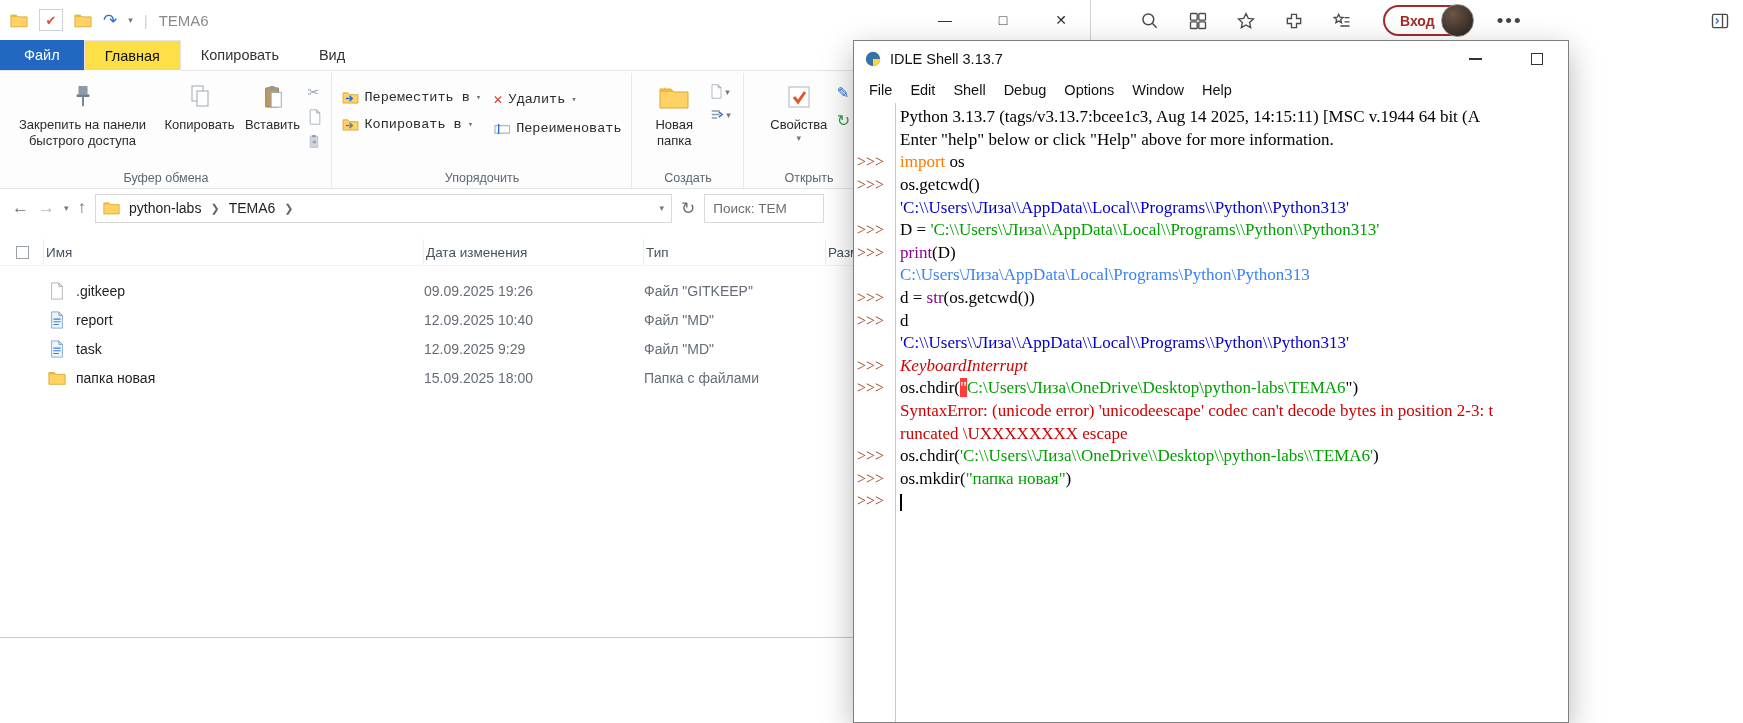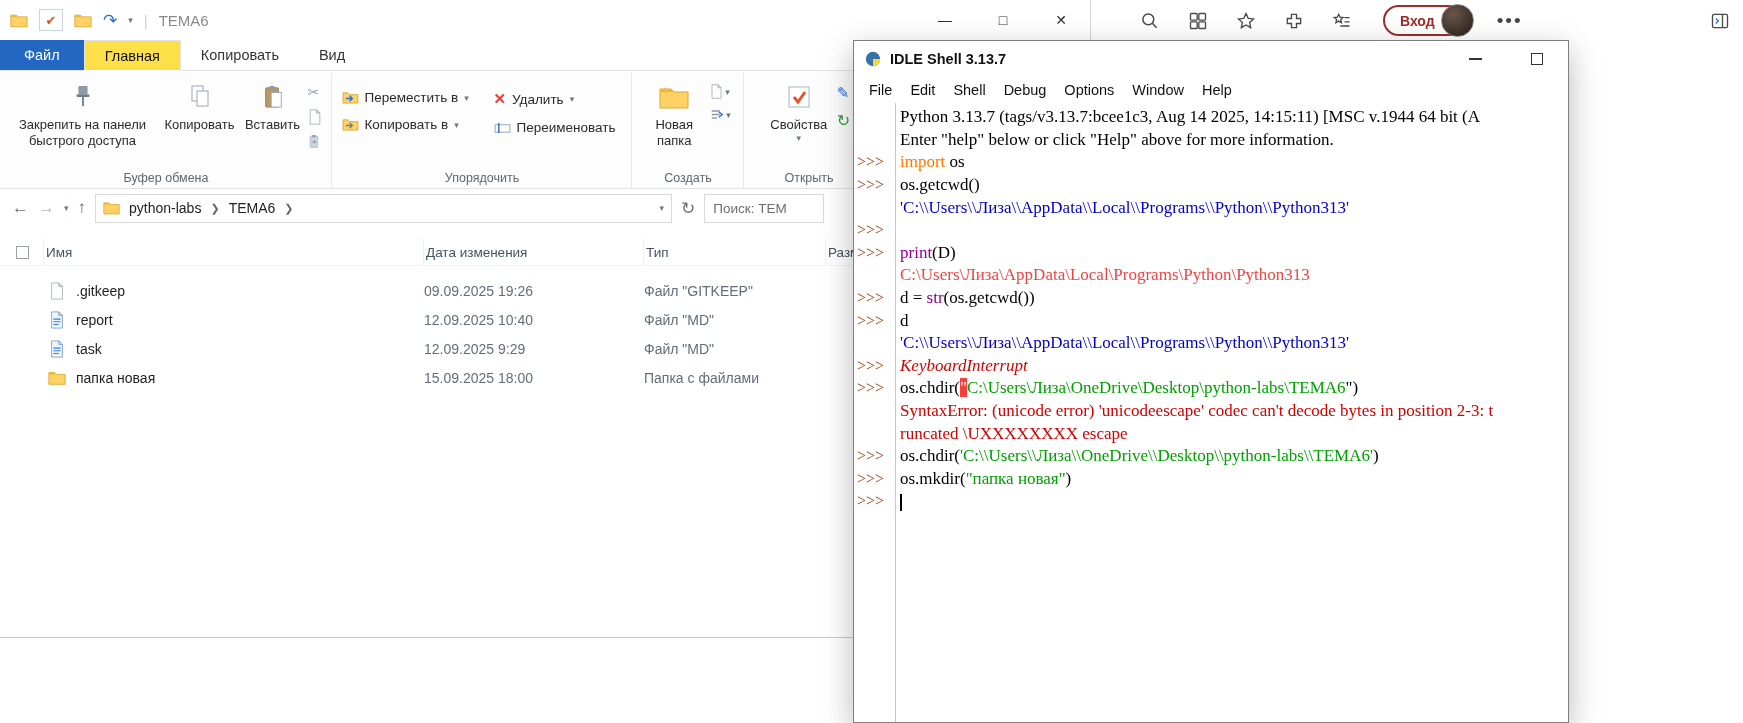--- a/index.html
+++ b/index.html
@@ -32,21 +32,21 @@
 .tab-active{background:#fde047;border:1px solid #e3e3e3;border-bottom:1px solid #fdfdfd;margin-bottom:-1px;color:#111;}
 
 .ex-ribbon{height:118px;background:#fdfdfd;border-bottom:1px solid #e3e3e3;display:flex;padding-top:2px;}
 .rgroup{position:relative;display:flex;justify-content:center;padding:2px 4px 20px;border-right:1px solid #e9e9e9;}
 .rgroup-label{position:absolute;bottom:3px;left:1px;right:0;text-align:center;font-size:12.5px;color:#5d6770;}
 .rbody{display:flex;}
 .rbig{display:flex;flex-direction:column;align-items:center;padding:5px 4px 0;text-align:center;font-size:13px;color:#2b2b2b;line-height:1.22;}
 .ricon{height:34px;display:flex;align-items:center;margin-bottom:3px;}
 .rmini-stack{display:flex;flex-direction:column;gap:9px;padding:9px 3px 0;}
 .rmini{display:flex;align-items:center;gap:2px;color:#97a4b1;font-size:14px;}
-.rcol{display:flex;flex-direction:column;gap:12px;padding:15px 6px 0;}
+.rcol{display:flex;flex-direction:column;gap:12px;padding:15px 6px 0;font-family:Liberation Mono, monospace;}
 .rrow{display:flex;align-items:center;gap:6px;font-size:13.5px;color:#2b2b2b;white-space:nowrap;}
 .del-x{color:#e0443f;font-weight:bold;font-size:15px;}
 .edit-pencil{color:#2b6cd4;font-size:15px;}
 .hist-ic{color:#2f9e44;font-size:16px;}
 
 .ex-address{height:38px;display:flex;align-items:center;gap:9px;padding:0 12px;}
 .nav-ic{font-size:17px;color:#6e6e6e;}
 .nav-dim{color:#b5b5b5;}
 .addr-box{width:577px;height:29px;border:1px solid #d9d9d9;display:flex;align-items:center;gap:9px;padding:0 7px;font-size:14px;color:#222;}
 .crumb-sep{color:#666;font-size:11px;}
@@ -66,21 +66,21 @@
 .ex-row{display:flex;height:29px;align-items:center;font-size:14px;color:#1f1f1f;}
 .cell-check{width:44px;}
 .cell-icon{width:30px;display:flex;}
 .cell-icon svg{width:18px;height:18px;margin-left:4px;}
 .cell-name{width:350px;padding-left:2px;}
 .cell-date{width:220px;color:#646d77;}
 .cell-type{width:182px;color:#646d77;}
 
 
 .idle{position:absolute;left:853px;top:40px;width:716px;height:683px;background:#fff;border:1px solid #7f7f7f;box-shadow:0 10px 30px rgba(0,0,0,0.28);z-index:3;display:flex;flex-direction:column;}
-.idle-titlebar{height:35px;display:flex;align-items:center;gap:8px;padding-left:10px;background:#fff;font-weight:bold;}
+.idle-titlebar{height:35px;display:flex;align-items:center;gap:8px;padding-left:10px;background:#fff;}
 .idle-title{font-size:14.5px;color:#111;}
 .idle-controls{margin-left:auto;display:flex;height:100%;}
 .idle-ctrl{width:62px;display:flex;align-items:center;justify-content:center;}
 .ctrl-min{width:13px;height:2px;background:#333;}
 .ctrl-max{width:12px;height:12px;border:1.5px solid #333;}
 .idle-menubar{height:27px;display:flex;align-items:center;padding-left:6px;font-size:14.5px;color:#111;}
 .menu-item{padding:0 9px;}
 .idle-body{flex:1;position:relative;font-family:"Liberation Serif","DejaVu Serif",serif;font-size:17px;overflow:hidden;padding-top:3px;}
 .gutter-line{position:absolute;left:41px;top:0;bottom:0;width:1px;background:#c9c9c9;}
 .idle-line{display:flex;height:22.6px;align-items:center;white-space:pre;}
@@ -439,23 +439,23 @@
     <span class="menu-item">Help</span>
   </div>
   <div class="idle-body">
     <div class="gutter-line"></div>
     <div id="idle-lines">
         <div class="idle-line"><span class="idle-prompt" style="color: rgb(160, 67, 28);"></span><span class="idle-code"><span style="color: rgb(0, 0, 0);">Python 3.13.7 (tags/v3.13.7:bcee1c3, Aug 14 2025, 14:15:11) [MSC v.1944 64 bit (A</span></span></div>
         <div class="idle-line"><span class="idle-prompt" style="color: rgb(160, 67, 28);"></span><span class="idle-code"><span style="color: rgb(0, 0, 0);">Enter "help" below or click "Help" above for more information.</span></span></div>
         <div class="idle-line"><span class="idle-prompt" style="color: rgb(160, 67, 28);">&gt;&gt;&gt;</span><span class="idle-code"><span style="color: rgb(255, 119, 0);">import</span><span style="color: rgb(0, 0, 0);"> os</span></span></div>
         <div class="idle-line"><span class="idle-prompt" style="color: rgb(160, 67, 28);">&gt;&gt;&gt;</span><span class="idle-code"><span style="color: rgb(0, 0, 0);">os.getcwd()</span></span></div>
         <div class="idle-line"><span class="idle-prompt" style="color: rgb(160, 67, 28);"></span><span class="idle-code"><span style="color: rgb(0, 0, 205);">'C:\\Users\\Лиза\\AppData\\Local\\Programs\\Python\\Python313'</span></span></div>
-        <div class="idle-line"><span class="idle-prompt" style="color: rgb(160, 67, 28);">&gt;&gt;&gt;</span></div>
+        <div class="idle-line"><span class="idle-prompt" style="color: rgb(160, 67, 28);">&gt;&gt;&gt;</span><span class="idle-code"><span style="color: rgb(0, 0, 0);">D = </span><span style="color: rgb(0, 160, 0);">'C:\\Users\\Лиза\\AppData\\Local\\Programs\\Python\\Python313'</span></span></div>
         <div class="idle-line"><span class="idle-prompt" style="color: rgb(160, 67, 28);">&gt;&gt;&gt;</span><span class="idle-code"><span style="color: rgb(144, 0, 144);">print</span><span style="color: rgb(0, 0, 0);">(D)</span></span></div>
-        <div class="idle-line"><span class="idle-prompt" style="color: rgb(160, 67, 28);"></span><span class="idle-code"><span style="color: #ef4444;">C:\Users\Лиза\AppData\Local\Programs\Python\Python313</span></span></div>
+        <div class="idle-line"><span class="idle-prompt" style="color: rgb(160, 67, 28);"></span><span class="idle-code"><span style="color: #3b82f6;">C:\Users\Лиза\AppData\Local\Programs\Python\Python313</span></span></div>
         <div class="idle-line"><span class="idle-prompt" style="color: rgb(160, 67, 28);">&gt;&gt;&gt;</span><span class="idle-code"><span style="color: rgb(0, 0, 0);">d = </span><span style="color: rgb(144, 0, 144);">str</span><span style="color: rgb(0, 0, 0);">(os.getcwd())</span></span></div>
         <div class="idle-line"><span class="idle-prompt" style="color: rgb(160, 67, 28);">&gt;&gt;&gt;</span><span class="idle-code"><span style="color: rgb(0, 0, 0);">d</span></span></div>
         <div class="idle-line"><span class="idle-prompt" style="color: rgb(160, 67, 28);"></span><span class="idle-code"><span style="color: rgb(0, 0, 205);">'C:\\Users\\Лиза\\AppData\\Local\\Programs\\Python\\Python313'</span></span></div>
         <div class="idle-line"><span class="idle-prompt" style="color: rgb(160, 67, 28);">&gt;&gt;&gt;</span><span class="idle-code"><span style="color: rgb(209, 0, 0); font-style: italic;">KeyboardInterrupt</span></span></div>
         <div class="idle-line"><span class="idle-prompt" style="color: rgb(160, 67, 28);">&gt;&gt;&gt;</span><span class="idle-code"><span style="color: rgb(0, 0, 0);">os.chdir(</span><span style="background: rgb(255, 61, 61); color: rgb(255, 255, 255);">"</span><span style="color: rgb(0, 160, 0);">C:\Users\Лиза\OneDrive\Desktop\python-labs\ТЕМА6</span><span style="color: rgb(0, 0, 0);">")</span></span></div>
         <div class="idle-line"><span class="idle-prompt" style="color: rgb(160, 67, 28);"></span><span class="idle-code"><span style="color: rgb(209, 0, 0);">SyntaxError: (unicode error) 'unicodeescape' codec can't decode bytes in position 2-3: t</span></span></div>
         <div class="idle-line"><span class="idle-prompt" style="color: rgb(160, 67, 28);"></span><span class="idle-code"><span style="color: rgb(209, 0, 0);">runcated \UXXXXXXXX escape</span></span></div>
         <div class="idle-line"><span class="idle-prompt" style="color: rgb(160, 67, 28);">&gt;&gt;&gt;</span><span class="idle-code"><span style="color: rgb(0, 0, 0);">os.chdir(</span><span style="color: rgb(0, 160, 0);">'C:\\Users\\Лиза\\OneDrive\\Desktop\\python-labs\\ТЕМА6'</span><span style="color: rgb(0, 0, 0);">)</span></span></div>
         <div class="idle-line"><span class="idle-prompt" style="color: rgb(160, 67, 28);">&gt;&gt;&gt;</span><span class="idle-code"><span style="color: rgb(0, 0, 0);">os.mkdir(</span><span style="color: rgb(0, 160, 0);">"папка новая"</span><span style="color: rgb(0, 0, 0);">)</span></span></div>
         <div class="idle-line"><span class="idle-prompt" style="color: rgb(160, 67, 28);">&gt;&gt;&gt;</span><span class="idle-code"><span class="cursor"></span></span></div>

